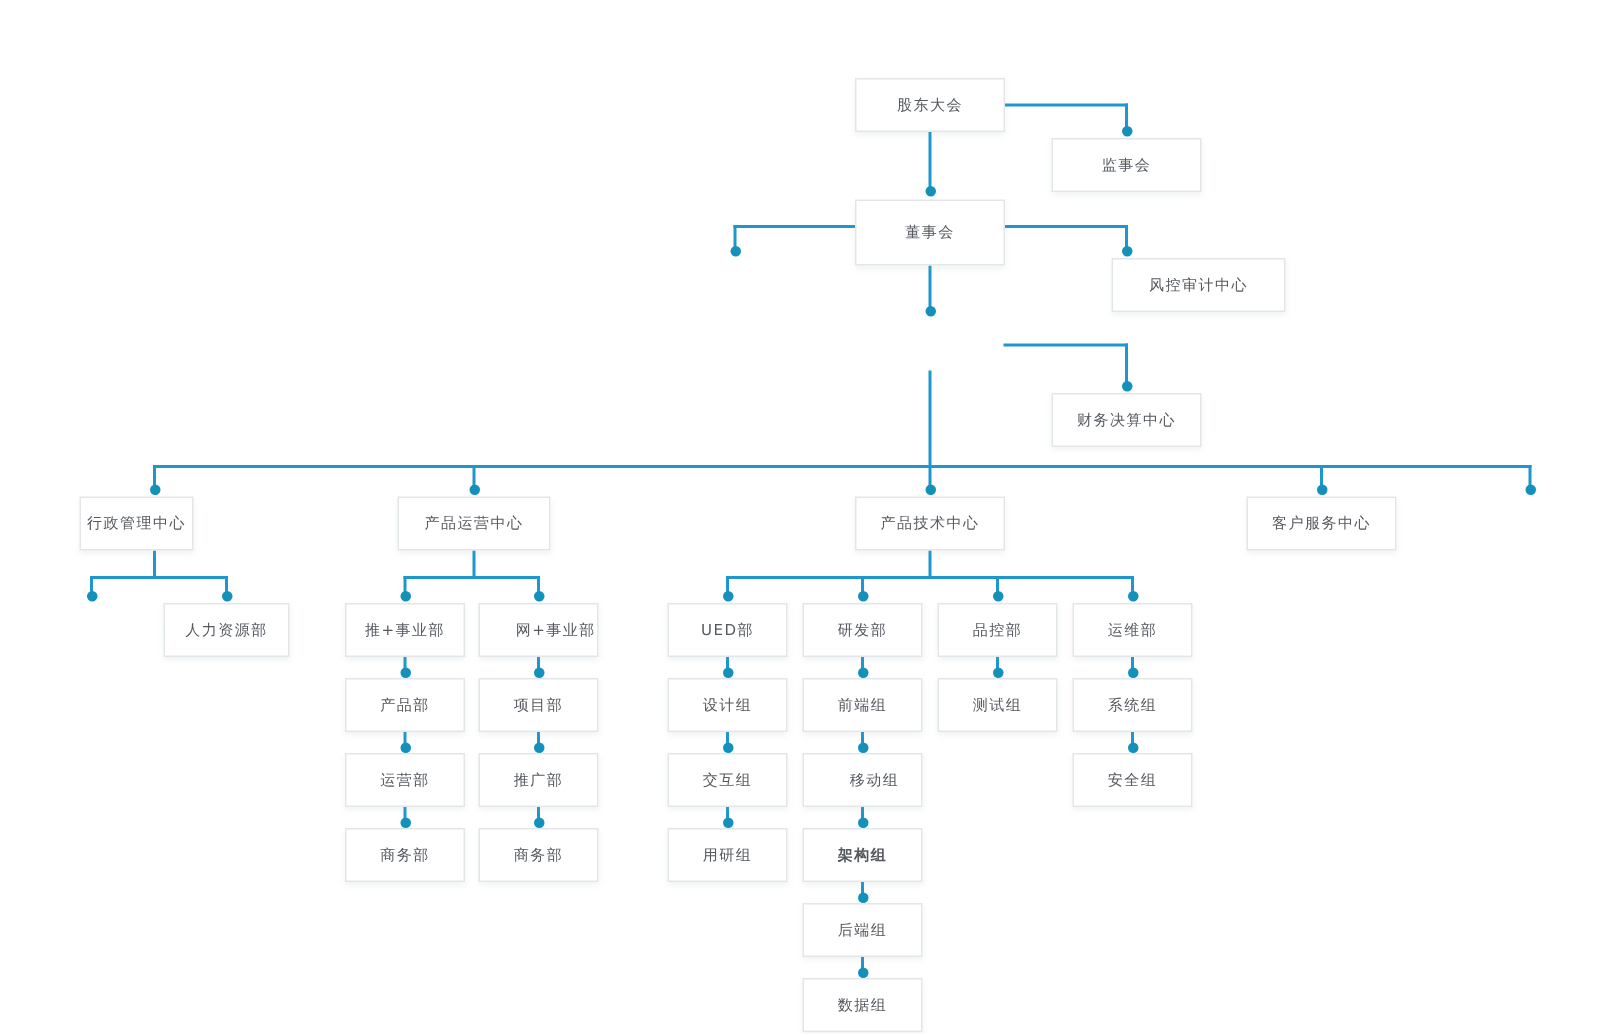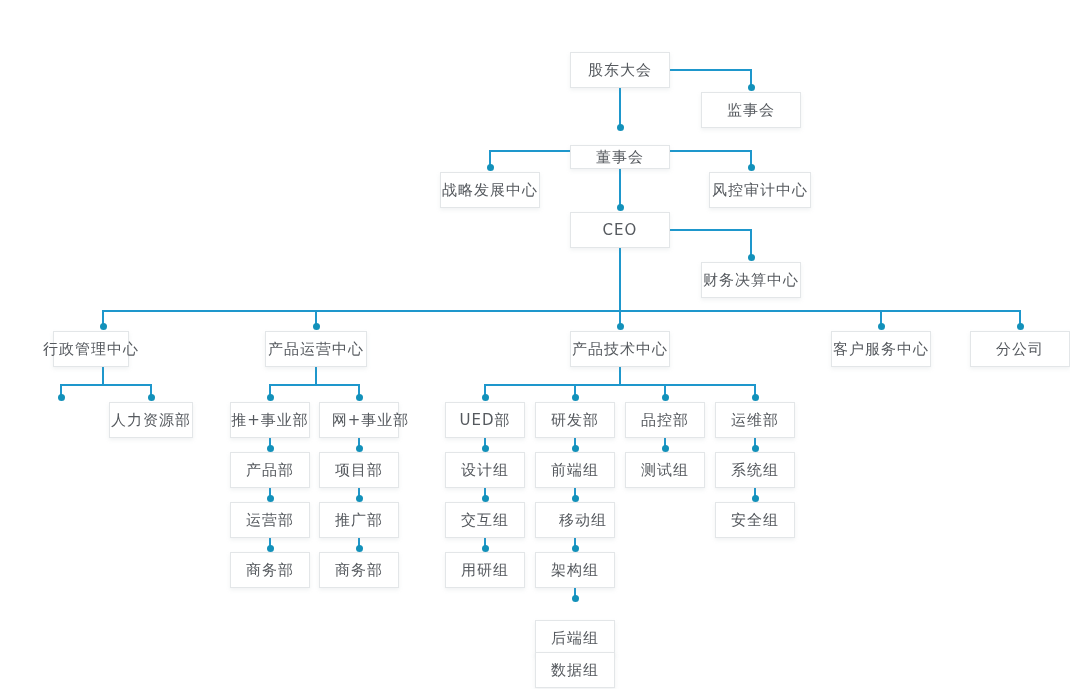--- a/index.html
+++ b/index.html
@@ -16,21 +16,21 @@
   .dot{
     position:absolute;width:7px;height:7px;border-radius:50%;
     background:var(--dot,#1391ba);
   }
   .node{
     position:absolute;box-sizing:border-box;
     display:flex;align-items:center;justify-content:center;
     background:var(--box-bg,#fff);
     border:1px solid var(--box-border,#e3e6e8);
     color:var(--box-text,#55595e);
-    font-size:15px;letter-spacing:1px;white-space:nowrap;
+    font-size:10px;letter-spacing:1px;white-space:nowrap;
     box-shadow:0 2px 4px rgba(150,160,170,0.14);
   }
 </style>
 </head>
 <body>
 
 <div class="stage" style="--line: #1e97cc; --dot: #1391ba; --box-bg: #ffffff; --box-border: #e3e6e8; --box-text: #55595e;">
     <div class="line" style="left: 669.25px; top: 69.25px; width: 82.5px; height: 1.5px;"></div>
     <div class="line" style="left: 750.25px; top: 69.25px; width: 1.5px; height: 18.5px;"></div>
     <div class="dot" style="left: 747.5px; top: 83.5px;"></div>
@@ -116,50 +116,41 @@
     <div class="line" style="left: 754.25px; top: 437.25px; width: 1.5px; height: 11.5px;"></div>
     <div class="dot" style="left: 751.5px; top: 444.5px;"></div>
     <div class="line" style="left: 754.25px; top: 487.25px; width: 1.5px; height: 11.5px;"></div>
     <div class="dot" style="left: 751.5px; top: 494.5px;"></div>
     <div class="node" style="left: 570px; top: 52px; width: 100px; height: 36px;">
       <span>股东大会</span>
     </div>
     <div class="node" style="left: 701px; top: 92px; width: 100px; height: 36px;">
       <span>监事会</span>
     </div>
-    <div class="node" style="left: 570px; top: 133px; width: 100px; height: 24px; margin-top: 12px;">
+    <div class="node" style="left: 570px; top: 133px; width: 100px; height: 44px;">
       <span>董事会</span>
     </div>
-    <div class="node" style="left: 440px; top: 172px; width: 100px; height: 36px;">
-      <span>战略发展中心</span>
-    </div>
-    <div class="node" style="left: 709px; top: 172px; width: 102px; height: 36px; justify-content: center;">
+    <div class="node" style="left: 741px; top: 172px; width: 116px; height: 36px; justify-content: center;">
       <span>风控审计中心</span>
-    </div>
-    <div class="node" style="left: 570px; top: 212px; width: 100px; height: 36px;">
-      <span>CEO</span>
     </div>
     <div class="node" style="left: 701px; top: 262px; width: 100px; height: 36px;">
       <span>财务决算中心</span>
     </div>
     <div class="node" style="left: 53px; top: 331px; width: 76px; height: 36px;">
       <span>行政管理中心</span>
     </div>
     <div class="node" style="left: 265px; top: 331px; width: 102px; height: 36px;">
       <span>产品运营中心</span>
     </div>
     <div class="node" style="left: 570px; top: 331px; width: 100px; height: 36px;">
       <span>产品技术中心</span>
     </div>
     <div class="node" style="left: 831px; top: 331px; width: 100px; height: 36px;">
       <span>客户服务中心</span>
     </div>
-    <div class="node" style="left: 970px; top: 331px; width: 100px; height: 36px;">
-      <span>分公司</span>
-    </div>
     <div class="node" style="left: 109px; top: 402px; width: 84px; height: 36px; text-align: right;">
       <span>人力资源部</span>
     </div>
     <div class="node" style="left: 230px; top: 402px; width: 80px; height: 36px;">
       <span>推+事业部</span>
     </div>
     <div class="node" style="left: 319px; top: 402px; width: 80px; height: 36px; padding-left: 23px;">
       <span>网+事业部</span>
     </div>
     <div class="node" style="left: 445px; top: 402px; width: 80px; height: 36px;">
@@ -209,22 +200,22 @@
     </div>
     <div class="node" style="left: 230px; top: 552px; width: 80px; height: 36px;">
       <span>商务部</span>
     </div>
     <div class="node" style="left: 319px; top: 552px; width: 80px; height: 36px;">
       <span>商务部</span>
     </div>
     <div class="node" style="left: 445px; top: 552px; width: 80px; height: 36px;">
       <span>用研组</span>
     </div>
-    <div class="node" style="left: 535px; top: 552px; width: 80px; height: 36px;">
+    <div class="node" style="left: 535px; top: 552px; width: 80px; height: 36px; font-weight: bold;">
       <span>架构组</span>
     </div>
-    <div class="node" style="left: 535px; top: 620px; width: 80px; height: 36px;">
+    <div class="node" style="left: 535px; top: 602px; width: 80px; height: 36px;">
       <span>后端组</span>
     </div>
     <div class="node" style="left: 535px; top: 652px; width: 80px; height: 36px;">
       <span>数据组</span>
     </div>
   </div>
 
 </body></html>

